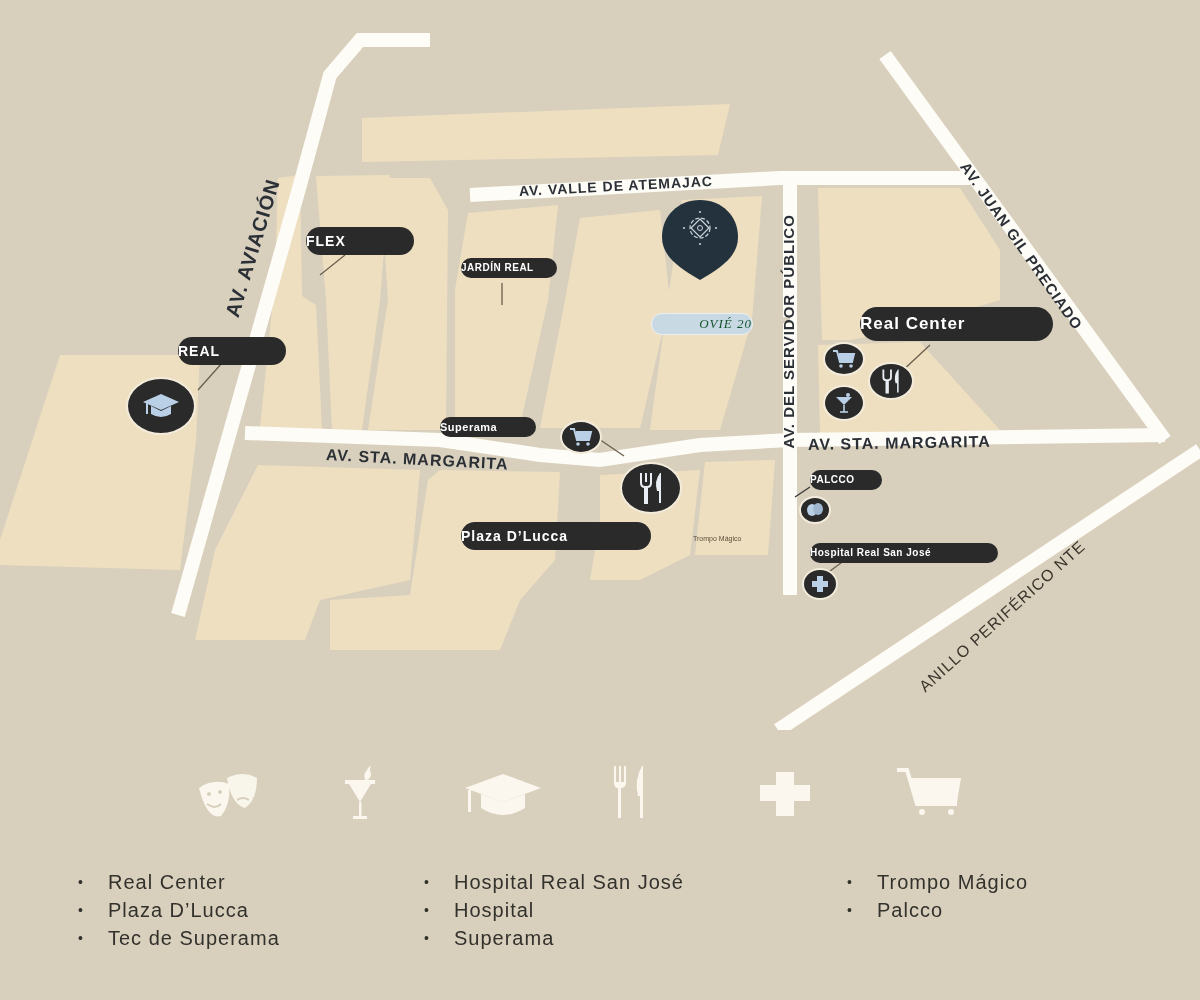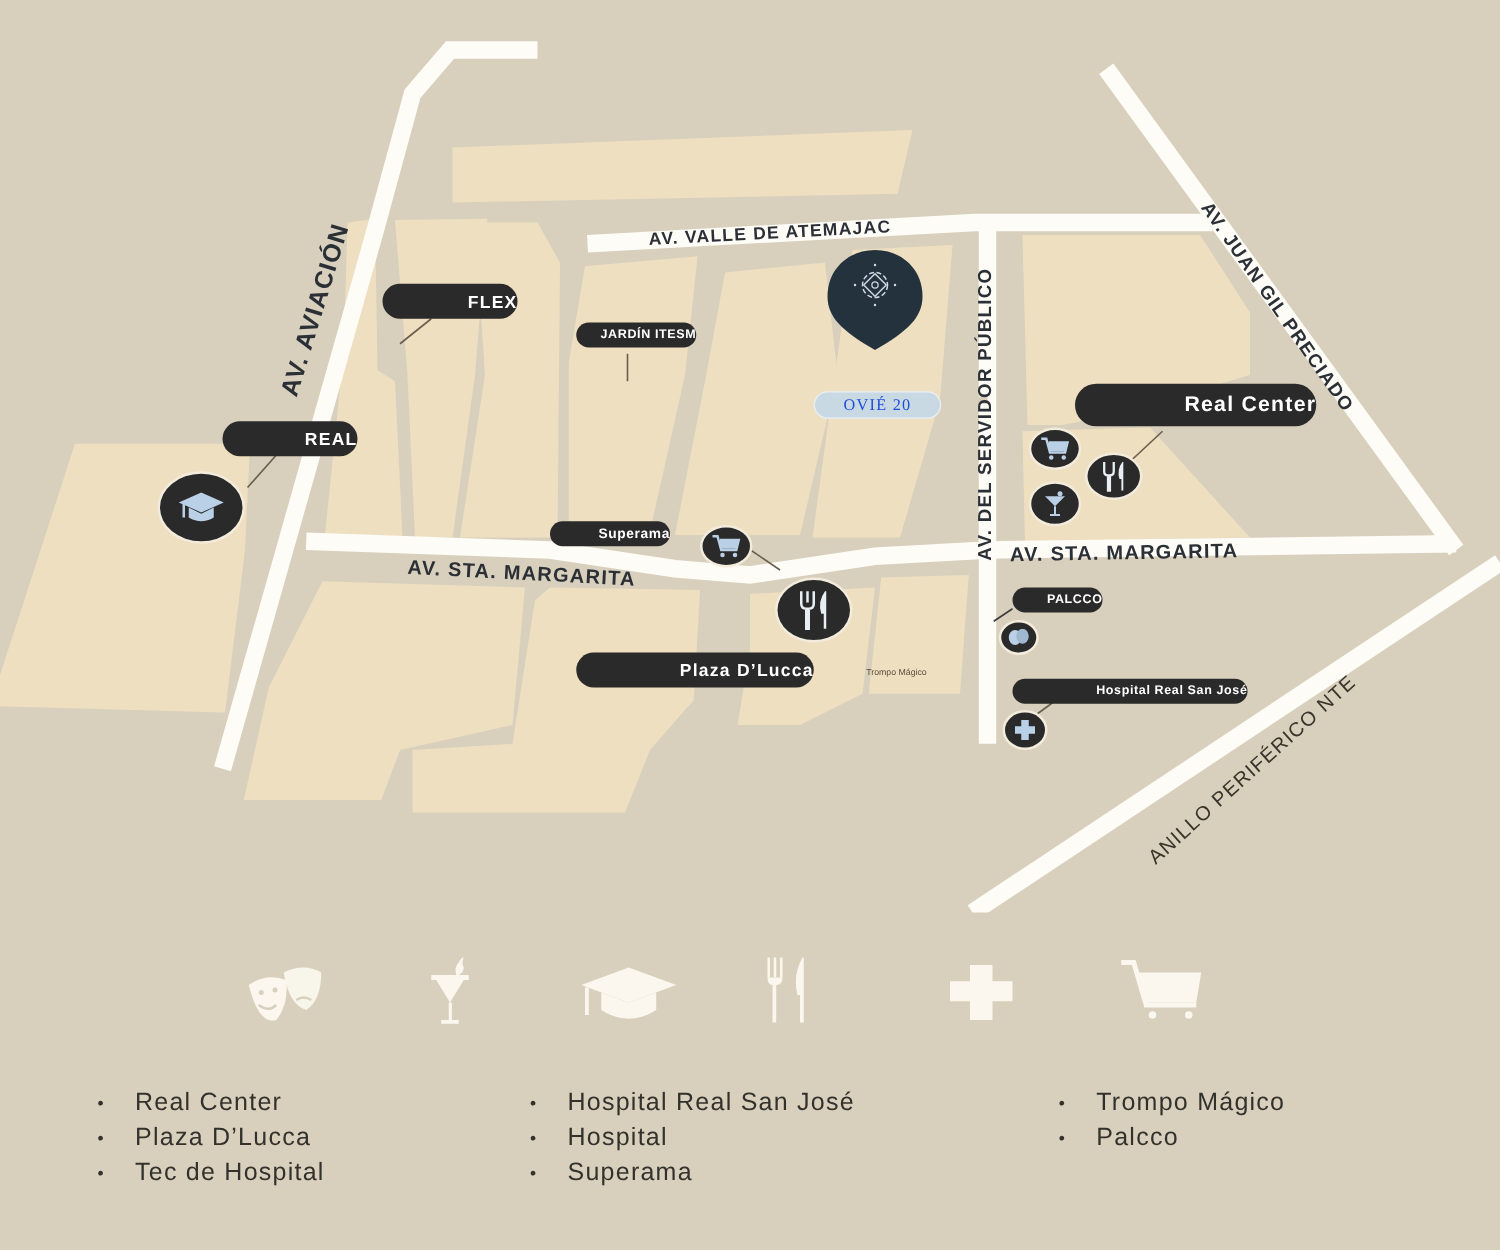--- a/index.html
+++ b/index.html
@@ -1,25 +1,25 @@
 <!DOCTYPE html>
 <html><head>
 <meta charset="utf-8">
 <style>
   html,body{margin:0;padding:0;}
   body{width:1200px;height:1000px;background:#d8d0bd;overflow:hidden;position:relative;font-family:"Liberation Sans","DejaVu Sans",sans-serif;}
   #map{position:absolute;left:0;top:0;width:1200px;height:730px;}
-  .pill{position:absolute;background:#2a2a2a;color:#fff;border-radius:14px;font-weight:bold;text-align:right;white-space:nowrap;letter-spacing:1px;}
+  .pill{position:absolute;background:#2a2a2a;color:#fff;border-radius:14px;font-weight:bold;text-align:left;white-space:nowrap;letter-spacing:1px;}
   .pill.lg{height:34px;line-height:34px;font-size:17px;border-radius:17px;}
   .pill.md{height:28px;line-height:28px;font-size:14px;}
   .pill.sm{height:20px;line-height:20px;font-size:10px;border-radius:10px;letter-spacing:.5px;}
   .poi{position:absolute;border-radius:50%;background:#2a2a2a;border:2px solid #f3ecdc;box-sizing:border-box;display:flex;align-items:center;justify-content:center;}
   .poi svg{display:block;}
   .street{position:absolute;color:#2b2f36;font-weight:bold;white-space:nowrap;letter-spacing:1px;transform-origin:left center;}
-  .ovie{position:absolute;left:651px;top:313px;width:102px;height:22px;border-radius:11px;background:#c9d9e4;border:1px solid #e9f0f5;box-sizing:border-box;color:#1d4ed8;font-family:"Liberation Serif","DejaVu Serif",serif;font-size:13px;line-height:20px;text-align:center;letter-spacing:1px;}
+  .ovie{position:absolute;left:651px;top:313px;width:102px;height:22px;border-radius:11px;background:#c9d9e4;border:1px solid #e9f0f5;box-sizing:border-box;color:#14532d;font-family:"Liberation Serif","DejaVu Serif",serif;font-size:13px;line-height:20px;text-align:right;letter-spacing:1px;font-style:italic;}
   .small-label{position:absolute;font-size:7px;color:#5a4e3a;}
   #legend-icons{position:absolute;left:0;top:760px;width:1200px;height:70px;}
   .licon{position:absolute;top:0;}
   #legend-list{position:absolute;top:868px;left:0;width:1200px;}
   .lcol{position:absolute;top:0;}
   .litem{font-size:20px;color:#33312c;height:28px;line-height:28px;letter-spacing:1px;position:relative;padding-left:30px;}
   .litem .bul{position:absolute;left:0;top:0;font-size:14px;}
 </style>
 </head>
 <body>
@@ -81,21 +81,21 @@
   <div class="street" style="left:232px;top:305px;font-size:20px;transform:rotate(-73deg);">AV. AVIACIÓN</div>
   <div class="street" style="left:519px;top:183px;font-size:14px;transform:rotate(-3deg);">AV. VALLE DE ATEMAJAC</div>
   <div class="street" style="left:788px;top:440px;font-size:15px;transform:rotate(-90deg);">AV. DEL SERVIDOR PÚBLICO</div>
   <div class="street" style="left:964px;top:155px;font-size:15px;transform:rotate(55deg);">AV. JUAN GIL PRECIADO</div>
   <div class="street" style="left:326px;top:446px;font-size:16px;transform:rotate(3deg);">AV.  STA. MARGARITA</div>
   <div class="street" style="left:808px;top:436px;font-size:16px;transform:rotate(-1deg);">AV.  STA. MARGARITA</div>
   <div class="street" style="left:922px;top:680px;font-size:16px;color:#3a342b;font-weight:normal;transform:rotate(-42deg);">ANILLO PERIFÉRICO NTE</div>
 
   
   <div class="pill md" style="left:306px;top:227px;width:108px;">FLEX</div>
-  <div class="pill sm" style="left:461px;top:258px;width:96px;">JARDÍN ITESM</div>
+  <div class="pill sm" style="left:461px;top:258px;width:96px;">JARDÍN REAL</div>
   <div class="pill md" style="left:178px;top:337px;width:108px;">REAL</div>
   <div class="pill sm" style="left:440px;top:417px;width:96px;font-size:11px;">Superama</div>
   <div class="pill md" style="left:461px;top:522px;width:190px;">Plaza D’Lucca</div>
   <div class="pill lg" style="left:860px;top:307px;width:193px;">Real Center</div>
   <div class="pill sm" style="left:810px;top:470px;width:72px;">PALCCO</div>
   <div class="pill sm" style="left:810px;top:543px;width:188px;">Hospital Real San José</div>
   <div class="small-label" style="left:693px;top:535px;">Trompo Mágico</div>
   <div class="ovie">OVIÉ 20</div>
 
   
@@ -204,21 +204,21 @@
       <circle cx="27" cy="44" r="3" fill="#fbf7ef"></circle>
         <circle cx="56" cy="44" r="3" fill="#fbf7ef"></circle>
     </svg>
   </div>
 </div>
 
 <div id="legend-list">
   <div class="lcol" style="left:78px;">
     <div class="litem"><span class="bul">•</span><span>Real Center</span></div>
     <div class="litem"><span class="bul">•</span><span>Plaza D’Lucca</span></div>
-    <div class="litem"><span class="bul">•</span><span>Tec de Hospital</span></div>
+    <div class="litem"><span class="bul">•</span><span>Tec de Superama</span></div>
   </div>
   <div class="lcol" style="left:424px;">
     <div class="litem"><span class="bul">•</span><span>Hospital Real San José</span></div>
     <div class="litem"><span class="bul">•</span><span>Hospital</span></div>
     <div class="litem"><span class="bul">•</span><span>Superama</span></div>
   </div>
   <div class="lcol" style="left:847px;">
     <div class="litem"><span class="bul">•</span><span>Trompo Mágico</span></div>
     <div class="litem"><span class="bul">•</span><span>Palcco</span></div>
   </div>

